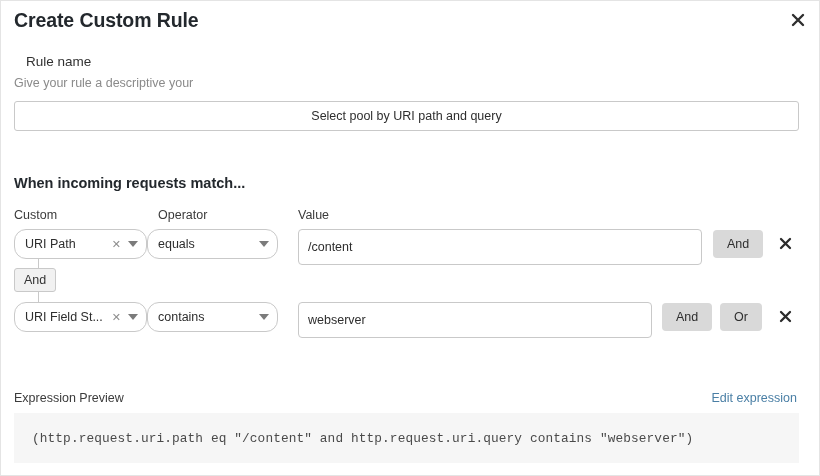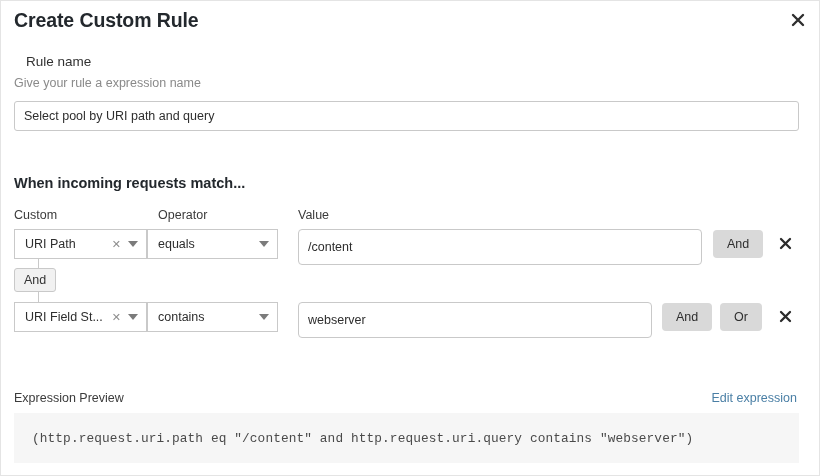--- a/index.html
+++ b/index.html
@@ -58,20 +58,21 @@
     left: 13px; top: 100px;
     width: 785px; height: 30px;
     border: 1px solid #c9c9c9;
     border-radius: 3px;
     padding: 0 9px;
     font-family: "Liberation Sans", sans-serif;
     font-size: 12.5px;
     color: #2e2e2e;
     background: #fff;
     outline: none;
+    text-align: center;
   }
 
   
   .match-heading {
     position: absolute;
     left: 13px; top: 174px;
     font-size: 14.5px;
     font-weight: bold;
     color: #23282d;
   }
@@ -87,21 +88,21 @@
 
   
   .rule-row { position: absolute; left: 0; width: 820px; height: 30px; }
   .row1 { top: 228px; }
   .row2 { top: 301px; }
 
   .sel {
     position: absolute;
     height: 30px;
     border: 1px solid #c9c9c9;
-    border-radius: 0;
+    border-radius: 12px;
     background: #fff;
     display: flex;
     align-items: center;
     cursor: pointer;
     padding: 0 8px 0 10px;
   }
   .sel-field    { left: 13px;  width: 133px; }
   .sel-operator { left: 146px; width: 131px; }
 
   .sel-text {
@@ -231,21 +232,21 @@
 <div class="dialog">
 
   <div class="dlg-title">Create Custom Rule</div>
   <button class="close-btn">
     <svg width="14" height="14" viewBox="0 0 14 14" aria-hidden="true">
       <path d="M2 2 L12 12 M12 2 L2 12" stroke="#2f2f2f" stroke-width="2.4" stroke-linecap="round"></path>
     </svg>
   </button>
 
   <div class="sec-label" style="left:25px; top:53px;">Rule name</div>
-  <div class="sec-sublabel" style="left:13px; top:75px;">Give your rule a expression name</div>
+  <div class="sec-sublabel" style="left:13px; top:75px;">Give your rule a descriptive your</div>
   <input class="rule-name-input" type="text" value="Select pool by URI path and query" style="">
 
   <div class="match-heading">When incoming requests match...</div>
   <div class="col-label col-field">Custom</div>
   <div class="col-label col-operator">Operator</div>
   <div class="col-label col-value">Value</div>
 
   <div class="rule-row row1">
     <div class="sel sel-field">
       <span class="sel-text">URI Path</span>

